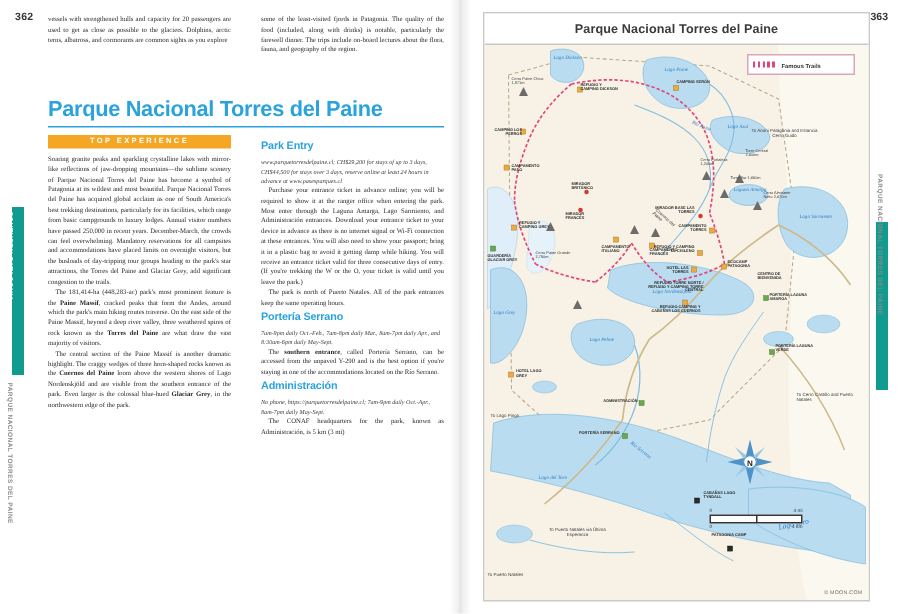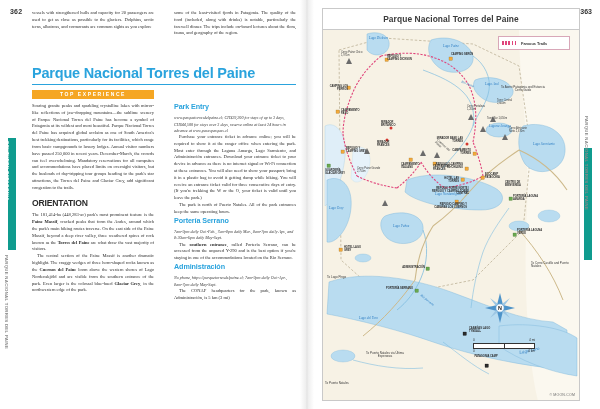--- a/index.html
+++ b/index.html
@@ -29,21 +29,21 @@
   .sec-rule{position:absolute;left:32px;top:84px;width:264px;height:1.1px;background:#2aa3dd;}
 
   .lower{position:absolute;left:32px;top:90px;width:264px;display:flex;gap:20px;}
 
   .badge{display:block;width:122px;height:9px;background:#f5a623;
     font-family:"Liberation Sans",sans-serif;font-weight:bold;font-size:5px;color:#fff;
     letter-spacing:1.6px;line-height:9px;text-align:center;margin-bottom:4px;}
 
   h3.sub{font-family:"Liberation Sans",sans-serif;font-weight:bold;font-size:7.2px;
     color:#2aa3dd;margin:0 0 2.5px 0;letter-spacing:-.1px;}
-  h3.sub.first{margin-top:12px;}
+  h3.sub.first{margin-top:2px;}
   h3.orient{font-family:"Liberation Sans",sans-serif;font-weight:bold;font-size:8.6px;
     color:#2b2b2b;margin:5px 0 2.5px 0;letter-spacing:-.2px;}
 
   .info{font-style:italic;font-size:4.1px;line-height:1.5;color:#3a3a3a;margin:0 0 2.5px 0;
     text-align:left;}
 
   
   .tab-left{position:absolute;left:8px;top:138px;width:8px;height:112px;background:#0f9b8e;}
   .tab-left-txt{position:absolute;left:10px;top:138px;width:112px;height:8px;
     transform:rotate(90deg);transform-origin:0 0;
@@ -124,21 +124,20 @@
     </div>
 
     <div class="sec-title">Parque Nacional Torres del Paine</div>
     <div class="sec-rule"></div>
 
     <div class="lower">
 
       <div class="col">
         <span class="badge">TOP EXPERIENCE</span>
         <p>Soaring granite peaks and sparkling crystalline lakes with mirror-like reflections of jaw-dropping mountains—the sublime scenery of Parque Nacional Torres del Paine has become a symbol of Patagonia at its wildest and most beautiful. Parque Nacional Torres del Paine has acquired global acclaim as one of South America's best trekking destinations, particularly for its facilities, which range from basic campgrounds to luxury lodges. Annual visitor numbers have passed 250,000 in recent years. December-March, the crowds can feel overwhelming. Mandatory reservations for all campsites and accommodations have placed limits on overnight visitors, but the busloads of day-tripping tour groups heading to the park's star attractions, the Torres del Paine and Glaciar Grey, add significant congestion to the trails.</p>
-        <h3 class="orient">ORIENTATION</h3>
         <p>The 181,414-ha (448,283-ac) park's most prominent feature is the <b>Paine Massif</b>, cracked peaks that form the Andes, around which the park's main hiking routes traverse. On the east side of the Paine Massif, beyond a deep river valley, three weathered spires of rock known as the <b>Torres del Paine</b> are what draw the vast majority of visitors.</p>
         <p>The central section of the Paine Massif is another dramatic highlight. The craggy wedges of three horn-shaped rocks known as the <b>Cuernos del Paine</b> loom above the western shores of Lago Nordenskjöld and are visible from the southern entrance of the park. Even larger is the colossal blue-hued <b>Glaciar Grey</b>, in the northwestern edge of the park.</p>
       </div>
 
       <div class="col">
         <h3 class="sub first">Park Entry</h3>
         <p class="info">www.parquetorresdelpaine.cl; CH$29,200 for stays of up to 3 days, CH$44,500 for stays over 3 days, reserve online at least 24 hours in advance at www.pasesparques.cl</p>
         <p>Purchase your entrance ticket in advance online; you will be required to show it at the ranger office when entering the park. Most enter through the Laguna Amarga, Lago Sarmiento, and Administración entrances. Download your entrance ticket to your device in advance as there is no internet signal or Wi-Fi connection at these entrances. You will also need to show your passport; bring it in a plastic bag to avoid it getting damp while hiking. You will receive an entrance ticket valid for three consecutive days of entry. (If you're trekking the W or the O, your ticket is valid until you leave the park.)</p>
         <p>The park is north of Puerto Natales. All of the park entrances keep the same operating hours.</p>
 

